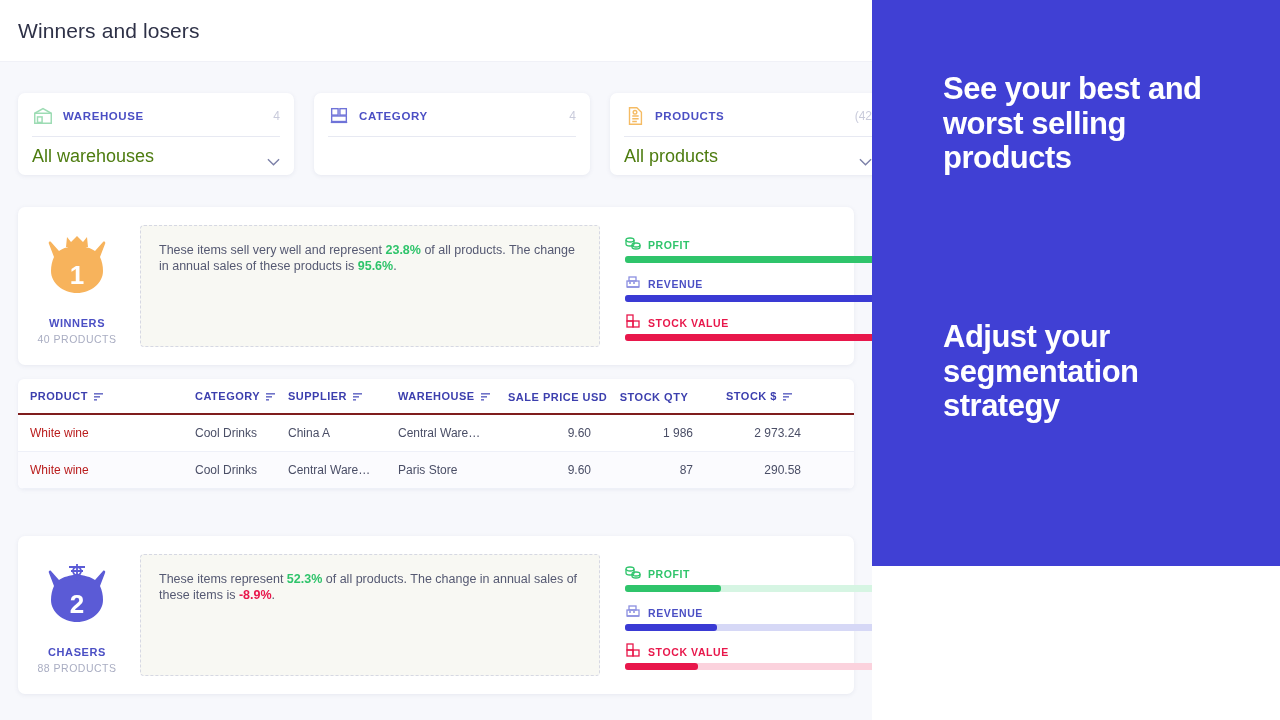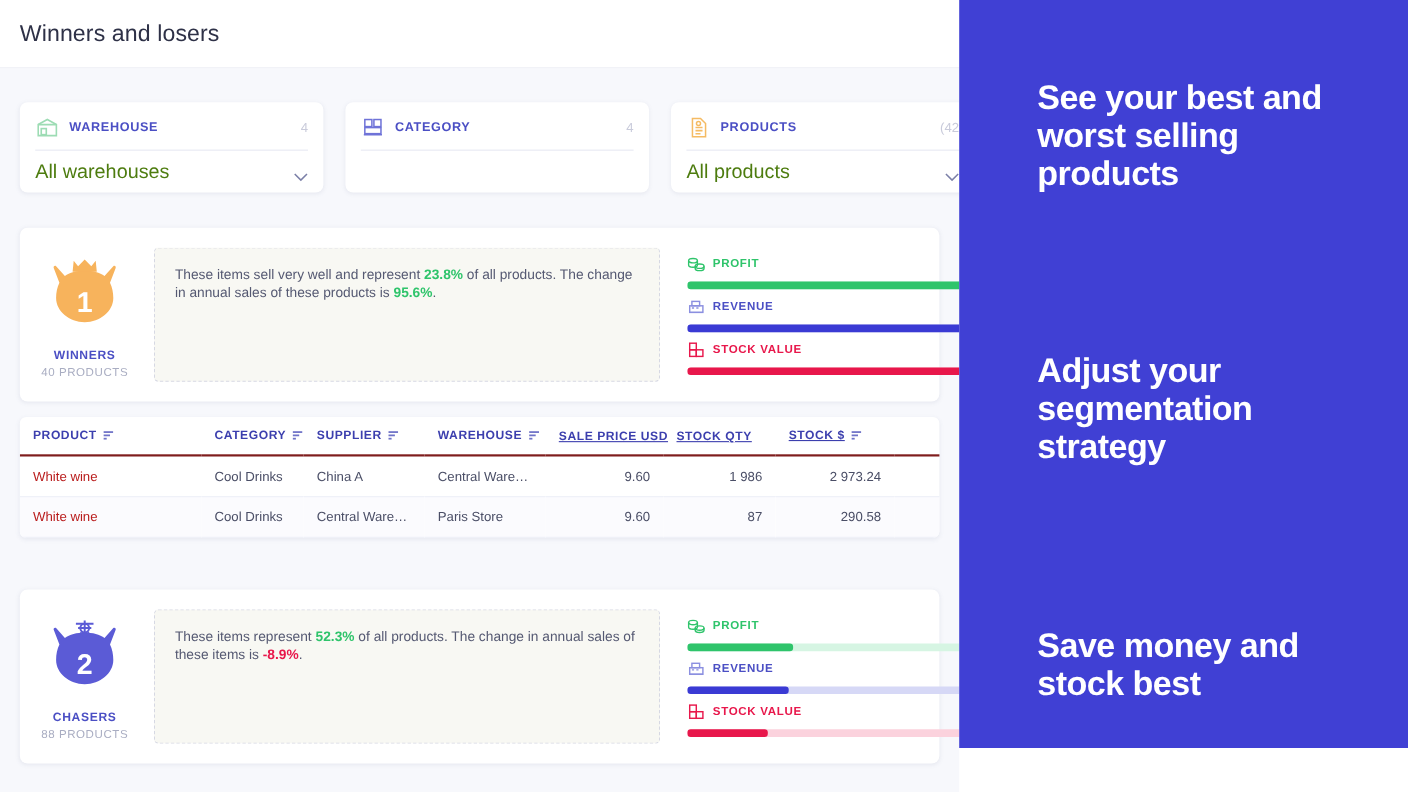--- a/index.html
+++ b/index.html
@@ -109,21 +109,21 @@
   .pos { color: #2fc46b; font-weight: 700; }
   .neg { color: #e8174b; font-weight: 700; }
 
   .seg-bars {
     flex: 1 1 auto;
     padding-left: 25px;
     padding-top: 4px;
     min-width: 0;
   }
   .bar-row { margin-bottom: 5px; }
-  .bar-head { display: flex; align-items: center; gap: 7px; height: 22px; }
+  .bar-head { display: flex; align-items: flex-end; gap: 7px; height: 22px; }
   .bar-ico { width: 16px; height: 16px; flex: 0 0 auto; }
   .bar-label {
     font-size: 10.5px; font-weight: 700; letter-spacing: .6px;
   }
   .bar-track {
     height: 7px; border-radius: 3px; margin-top: 5px; width: 330px;
   }
   .bar-fill { height: 7px; border-radius: 3px; }
 
   .c-profit { color: #2fc46b; }
@@ -139,35 +139,35 @@
     overflow: hidden;
   }
   table { border-collapse: collapse; width: 1000px; table-layout: fixed; }
   th {
     font-size: 11px; font-weight: 700; letter-spacing: .5px;
     color: #3c3fae; text-transform: uppercase;
     text-align: left; padding: 11px 12px 10px 12px;
     border-bottom: 2px solid #7f1d1d;
     white-space: nowrap;
   }
-  th.num { text-align: left; text-decoration: underline; }
+  th.num { text-align: center; }
   td {
     font-size: 12px; color: #4a4e66;
     padding: 11px 12px; border-bottom: 1px solid #eef0f8;
     white-space: nowrap; overflow: hidden; text-overflow: ellipsis;
   }
   td.num { text-align: right; }
   td.prod { color: #b91c1c; }
   tr.alt td { background: #fbfbfe; }
   .sort-ico { display: inline-block; margin-left: 6px; vertical-align: -1px; }
 
   
   #promo {
     position: absolute; left: 872px; top: 0;
-    width: 408px; height: 680px;
+    width: 408px; height: 566px;
     background: #4040d4;
     overflow: hidden;
   }
   .promo-line {
     position: absolute; left: 71px; right: 18px;
     color: #ffffff;
     font-weight: 700;
     font-size: 31px;
     line-height: 1.12;
     letter-spacing: -.5px;

